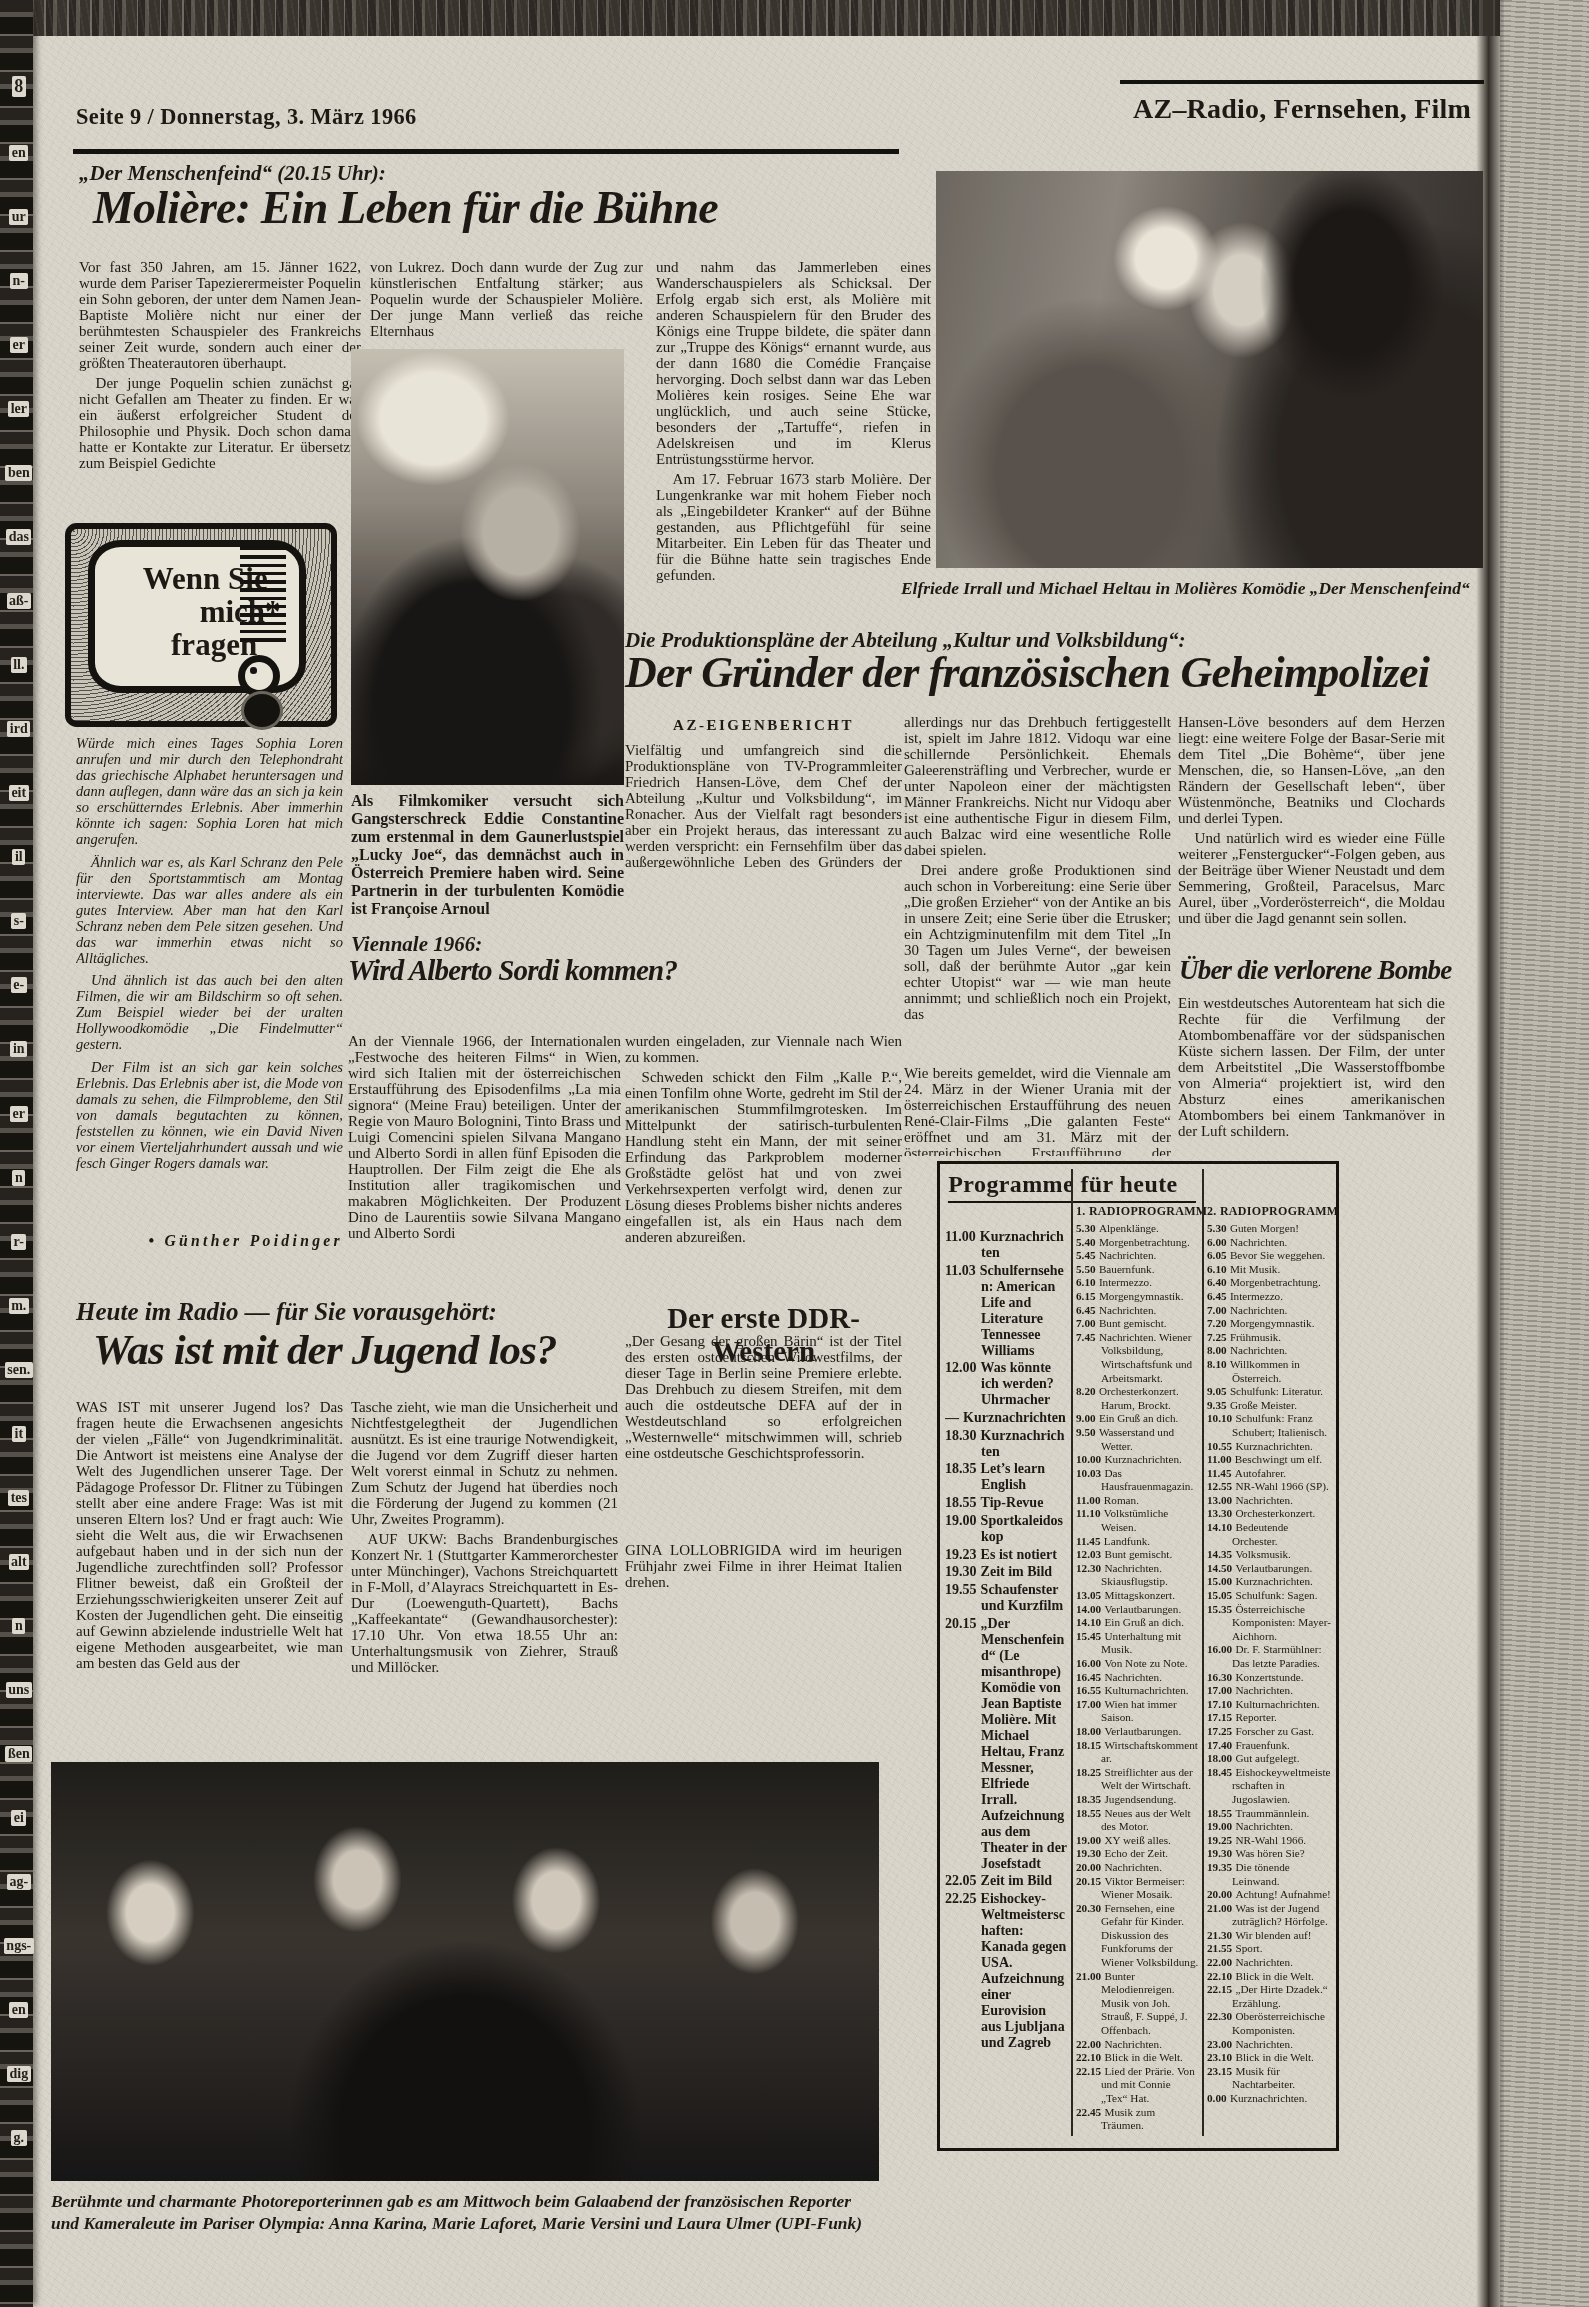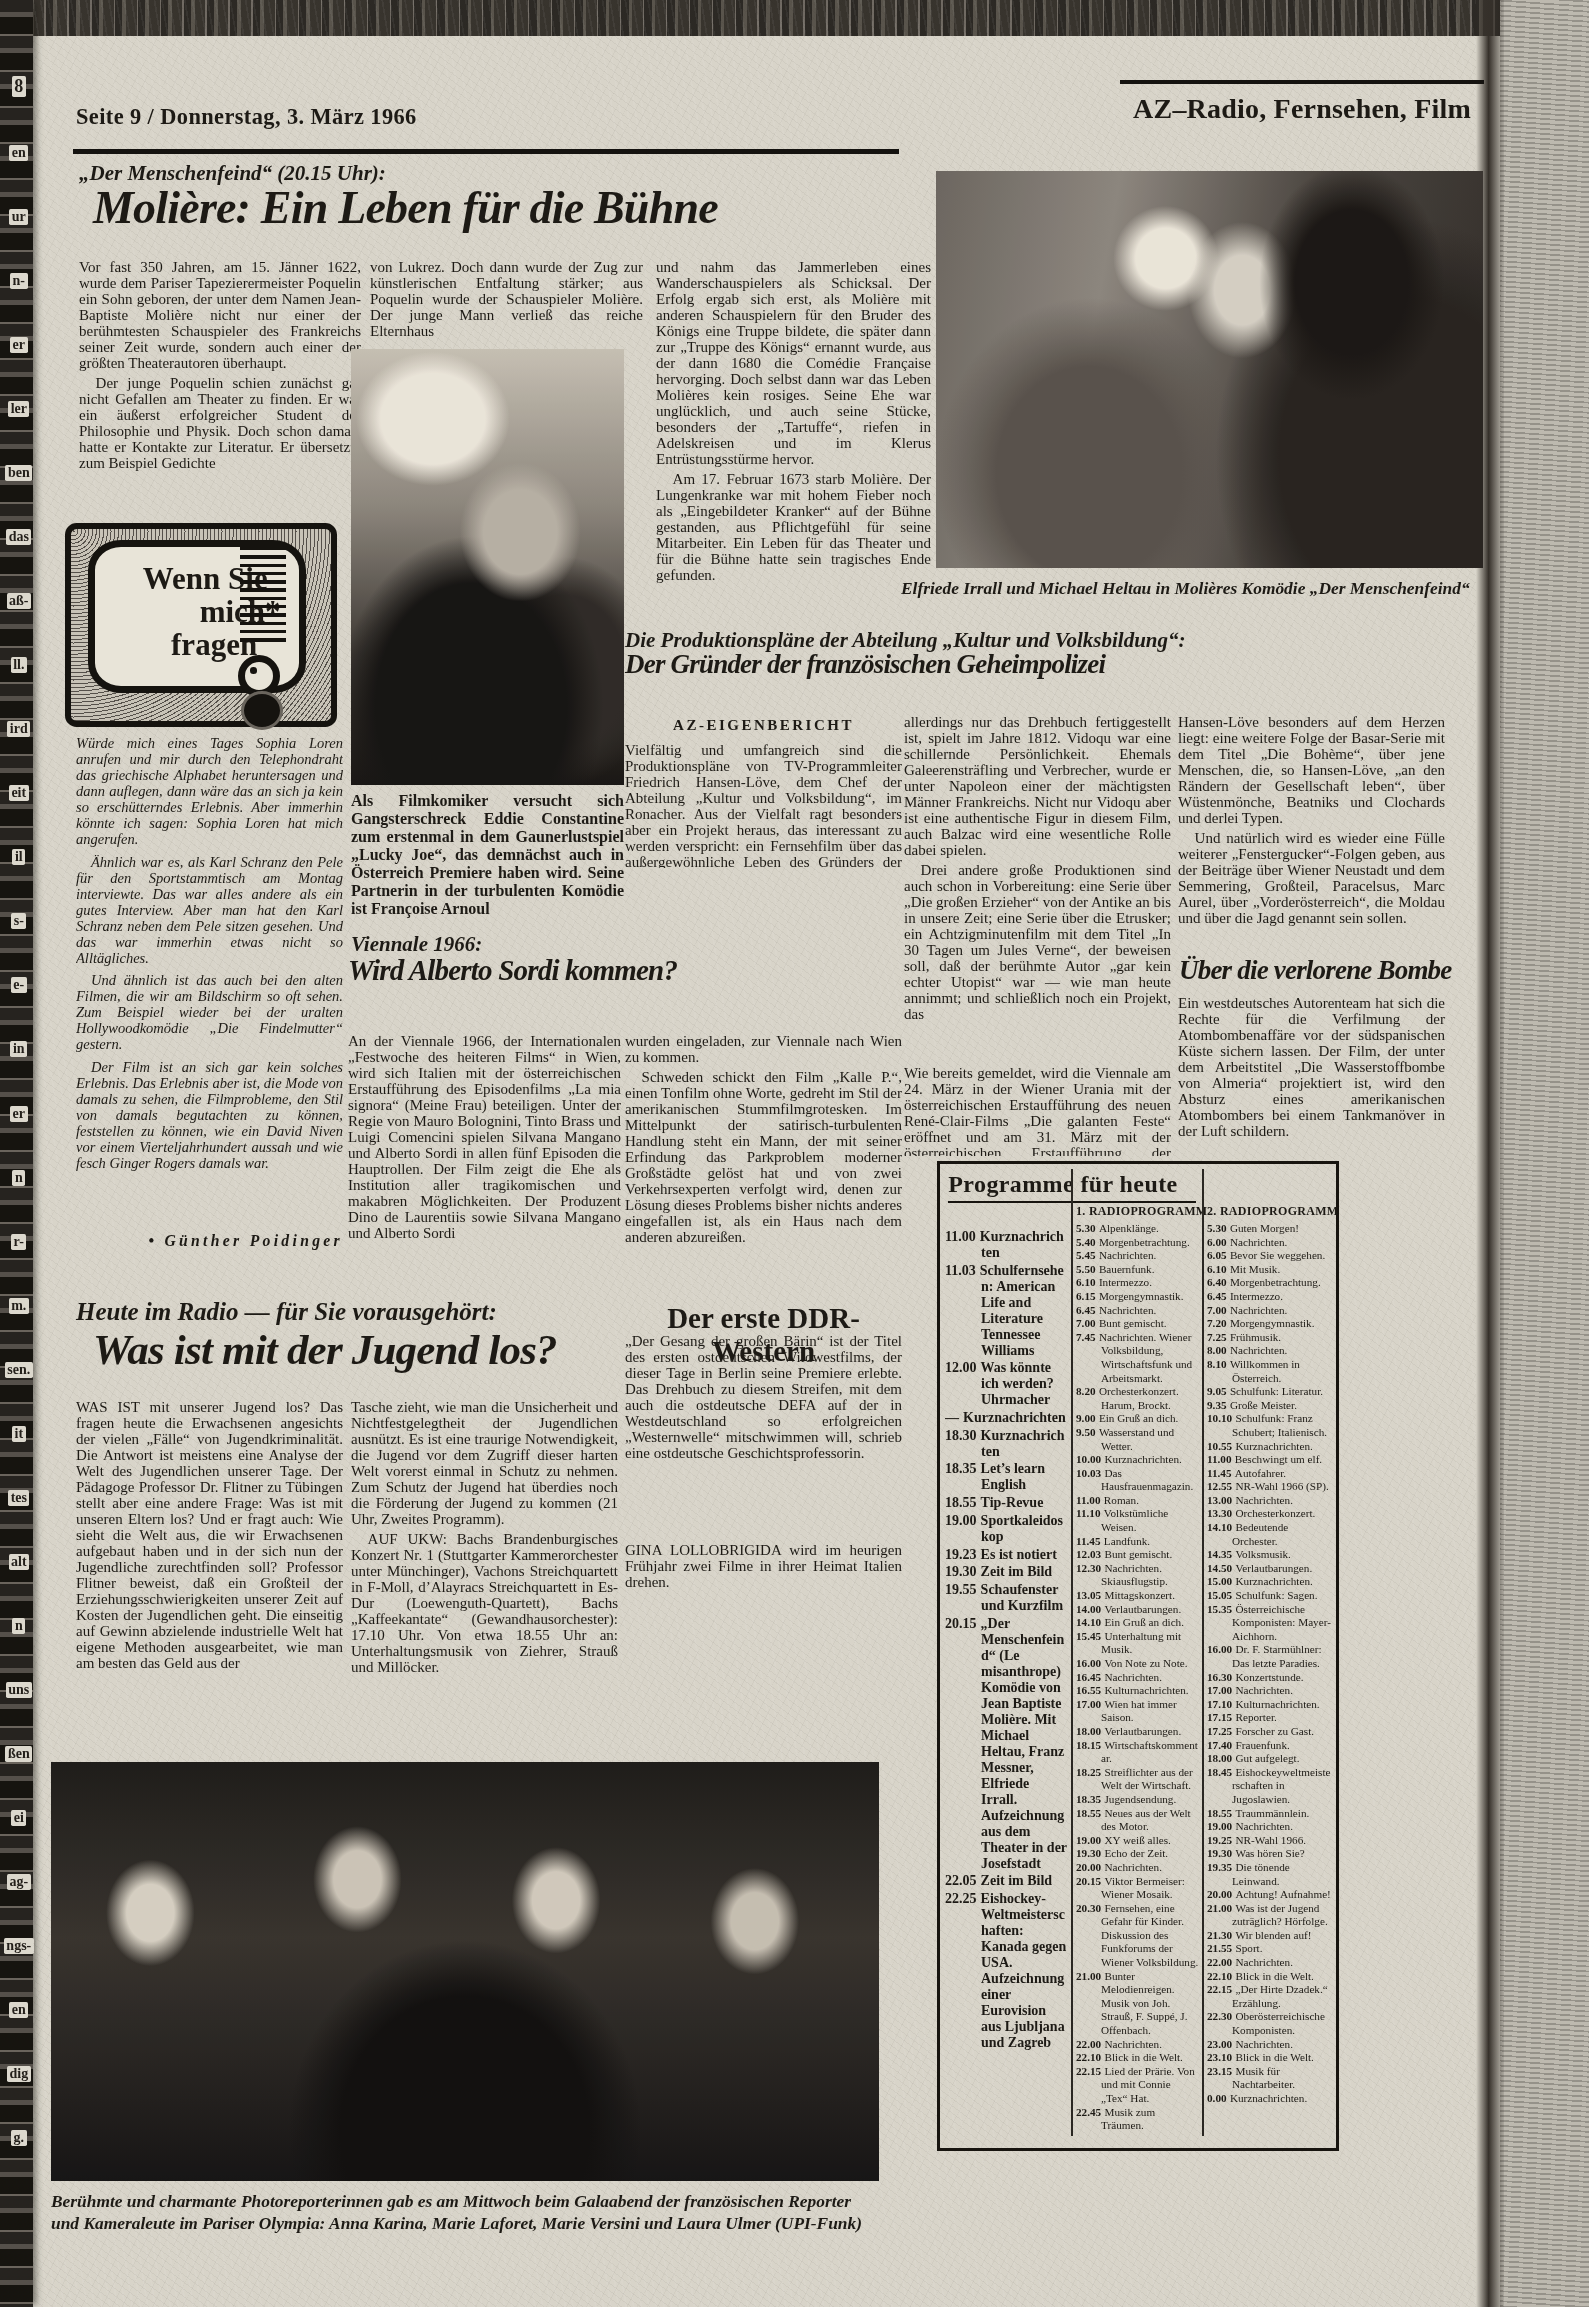--- a/index.html
+++ b/index.html
@@ -172,21 +172,21 @@
 
 <div class="abs italcol" style="left:76px;top:735px;width:267px;height:490px">
     <p class="">Würde mich eines Tages Sophia Loren anrufen und mir durch den Telephondraht das griechische Alphabet heruntersagen und dann auflegen, dann wäre das an sich ja kein so erschütterndes Erlebnis. Aber immerhin könnte ich sagen: Sophia Loren hat mich angerufen.</p>
     <p class="">Ähnlich war es, als Karl Schranz den Pele für den Sportstammtisch am Montag interviewte. Das war alles andere als ein gutes Interview. Aber man hat den Karl Schranz neben dem Pele sitzen gesehen. Und das war immerhin etwas nicht so Alltägliches.</p>
     <p class="">Und ähnlich ist das auch bei den alten Filmen, die wir am Bildschirm so oft sehen. Zum Beispiel wieder bei der uralten Hollywoodkomödie „Die Findelmutter“ gestern.</p>
     <p class="">Der Film ist an sich gar kein solches Erlebnis. Das Erlebnis aber ist, die Mode von damals zu sehen, die Filmprobleme, den Stil von damals begutachten zu können, feststellen zu können, wie ein David Niven vor einem Vierteljahrhundert aussah und wie fesch Ginger Rogers damals war.</p>
   </div>
 <div class="abs signature" style="left:76px;top:1232px;width:267px">• Günther Poidinger</div>
 
 <div class="abs kicker" style="left:625px;top:628px">Die Produktionspläne der Abteilung „Kultur und Volksbildung“:</div>
-<div class="abs headline" style="left:625px;top:651px;width:836px;font-size:27px">Der Gründer der französischen Geheimpolizei</div>
+<div class="abs headline" style="left:625px;top:651px;width:836px;font-size:44px">Der Gründer der französischen Geheimpolizei</div>
 <div class="abs byline" style="left:625px;top:717px;width:277px">AZ-EIGENBERICHT</div>
 <div class="abs col" style="left:625px;top:742px;width:277px;height:126px">
     <p class="">Vielfältig und umfangreich sind die Produktionspläne von TV-Programmleiter Friedrich Hansen-Löve, dem Chef der Abteilung „Kultur und Volksbildung“, im Ronacher. Aus der Vielfalt ragt besonders aber ein Projekt heraus, das interessant zu werden verspricht: ein Fernsehfilm über das außergewöhnliche Leben des Gründers der französischen Geheimpolizei, E. Vidoqu.</p>
   </div>
 <div class="abs col" style="left:904px;top:714px;width:267px;height:442px">
     <p class="">allerdings nur das Drehbuch fertiggestellt ist, spielt im Jahre 1812. Vidoqu war eine schillernde Persönlichkeit. Ehemals Galeerensträfling und Verbrecher, wurde er unter Napoleon einer der mächtigsten Männer Frankreichs. Nicht nur Vidoqu aber ist eine authentische Figur in diesem Film, auch Balzac wird eine wesentliche Rolle dabei spielen.</p>
     <p class="">Drei andere große Produktionen sind auch schon in Vorbereitung: eine Serie über „Die großen Erzieher“ von der Antike an bis in unsere Zeit; eine Serie über die Etrusker; ein Achtzigminutenfilm mit dem Titel „In 30 Tagen um Jules Verne“, der beweisen soll, daß der berühmte Autor „gar kein echter Utopist“ war — wie man heute annimmt; und schließlich noch ein Projekt, das</p>
   </div>
 <div class="abs col" style="left:1178px;top:714px;width:267px;height:238px">
     <p class="">Hansen-Löve besonders auf dem Herzen liegt: eine weitere Folge der Basar-Serie mit dem Titel „Die Bohème“, über jene Menschen, die, so Hansen-Löve, „an den Rändern der Gesellschaft leben“, über Wüstenmönche, Beatniks und Clochards und derlei Typen.</p>

